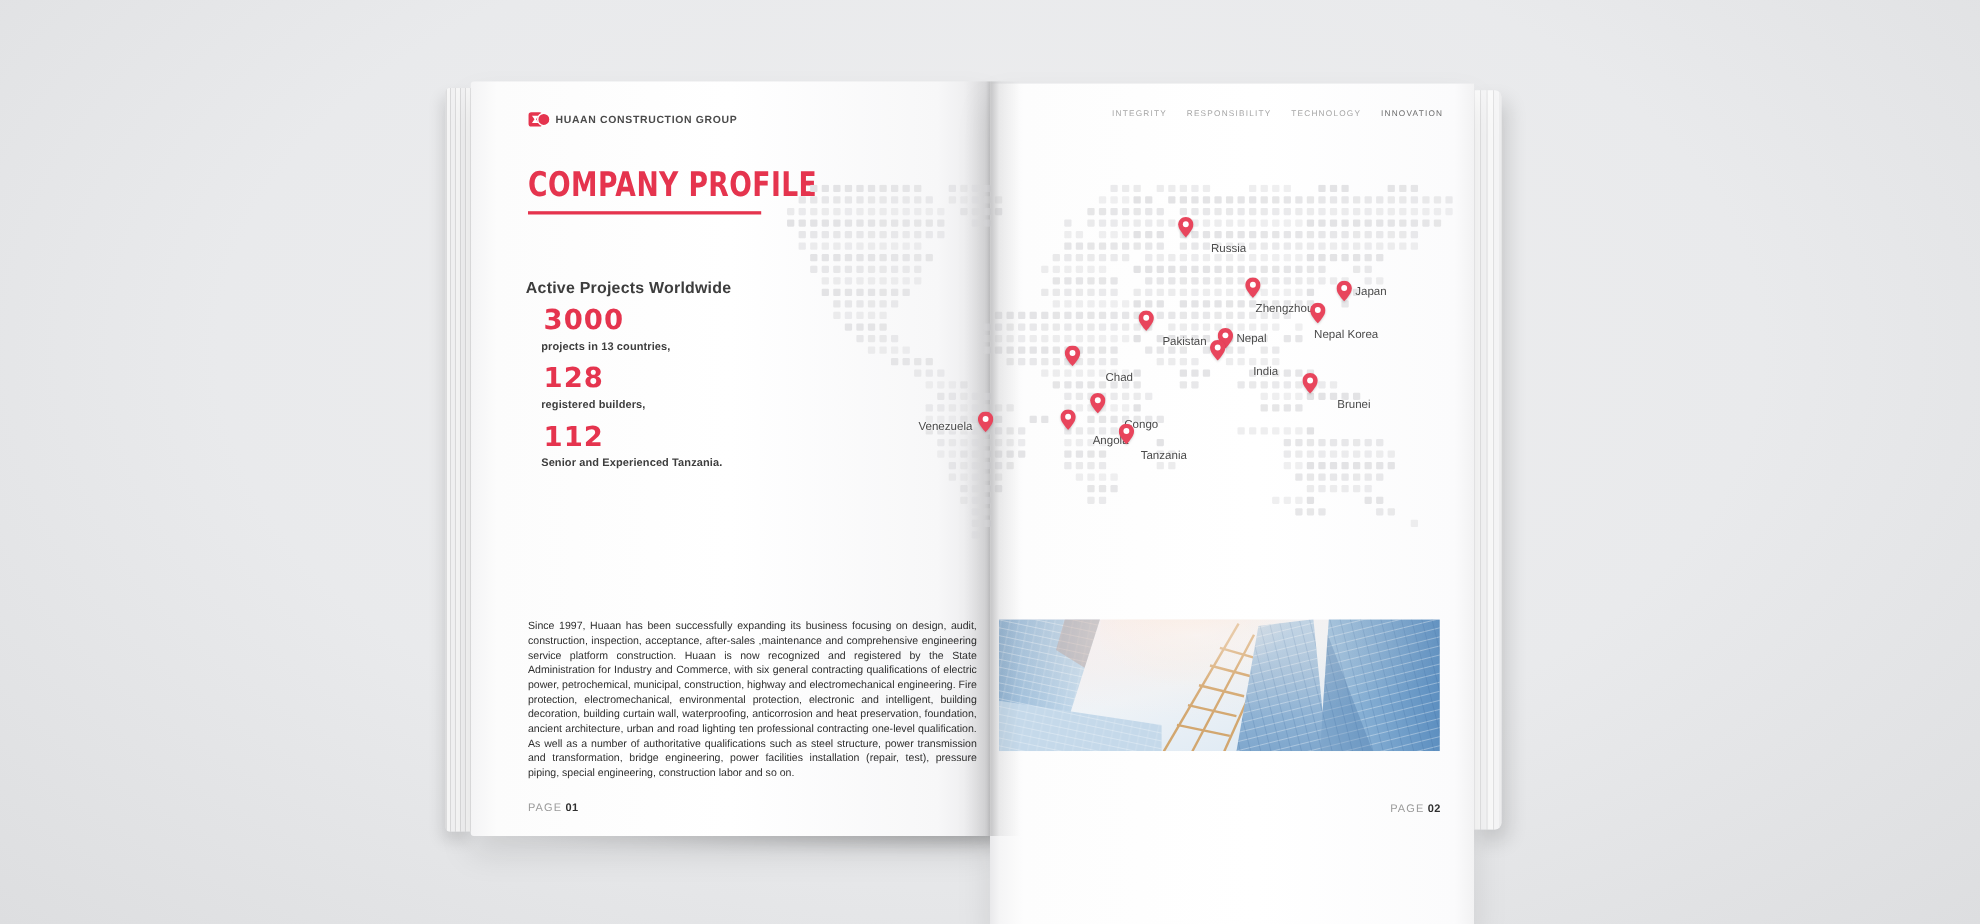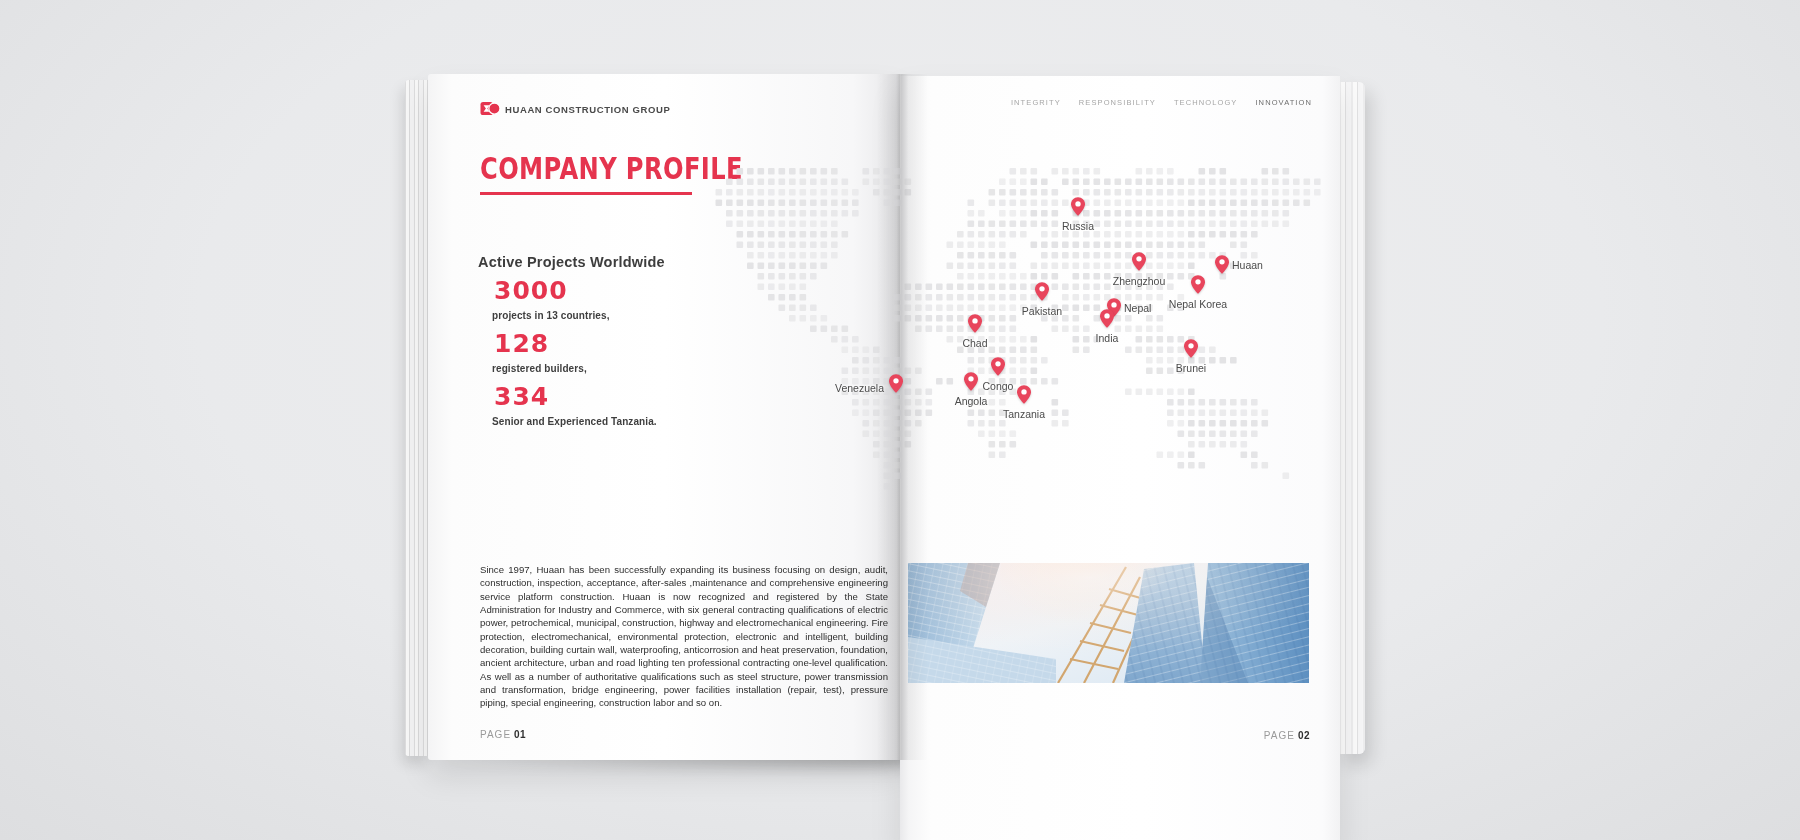--- a/index.html
+++ b/index.html
@@ -47,21 +47,21 @@
   .topnav span{font-size:7.5px;letter-spacing:1.1px;color:#a6a6a6;}
   .topnav span:last-child{color:#6d6d6d;}
   .photo{position:absolute;left:8px;top:487px;width:401px;height:120px;overflow:hidden;}
   .photo svg{display:block;width:100%;height:100%;}
   
   .dotmap{position:absolute;left:705px;top:168px;width:630px;height:326px;z-index:2;}
   .pin-layer{position:absolute;left:0;top:0;width:1800px;height:840px;z-index:4;pointer-events:none;}
   .pin{position:absolute;width:14px;height:19px;}
   .pin svg{display:block;width:14px;height:19px;filter:drop-shadow(0 1px 1px rgba(0,0,0,0.18));}
   .pin-label{position:absolute;font-size:10.5px;color:#4b4b4b;text-shadow:0 0 3px #fff,0 0 3px #fff;white-space:nowrap;}
-  .pin-label.below{text-align:center;width:110px;}
+  .pin-label.below{text-align:right;width:110px;}
 </style>
 </head>
 <body>
 
 <div class="stage">
   <div class="book-shadow"></div>
   <div class="stack stack-left"></div>
   <div class="stack stack-right"></div>
 
   <div class="page page-left">
@@ -74,21 +74,21 @@
       <span class="logo-text">HUAAN CONSTRUCTION GROUP</span>
     </div>
     <div class="title">COMPANY PROFILE</div>
     <div class="title-underline"></div>
     <div class="stats-heading">Active Projects Worldwide</div>
     <div class="stats-list">
         <div class="stat-value">3000</div>
         <div class="stat-caption">projects in 13 countries,</div>
         <div class="stat-value">128</div>
         <div class="stat-caption">registered builders,</div>
-        <div class="stat-value">334</div>
+        <div class="stat-value">112</div>
         <div class="stat-caption">Senior and Experienced Tanzania.</div>
       </div>
     <p class="body-paragraph">Since 1997, Huaan has been successfully expanding its business focusing on design, audit, construction, inspection, acceptance, after-sales ,maintenance and comprehensive engineering service platform construction. Huaan is now recognized and registered by the State Administration for Industry and Commerce, with six general contracting qualifications of electric power, petrochemical, municipal, construction, highway and electromechanical engineering. Fire protection, electromechanical, environmental protection, electronic and intelligent, building decoration, building curtain wall, waterproofing, anticorrosion and heat preservation, foundation, ancient architecture, urban and road lighting ten professional contracting one-level qualification. As well as a number of authoritative qualifications such as steel structure, power transmission and transformation, bridge engineering, power facilities installation (repair, test), pressure piping, special engineering, construction labor and so on.</p>
     <div class="pagenum pagenum-left">
       <span>PAGE</span><b>01</b>
     </div>
   </div>
 
   <div class="page page-right">
     <nav class="topnav">
@@ -989,21 +989,21 @@
           <circle cx="12" cy="11.5" r="4.6" fill="#fff"></circle>
         </svg>
       </div>
       <span class="pin-label below" style="left: 1084px; top: 275px;">Zhengzhou</span>
       <div class="pin" style="left: 1215px; top: 255px;">
         <svg viewBox="0 0 24 32">
           <path d="M12 0C5.4 0 0 5.4 0 12c0 8 12 20 12 20s12-12 12-20C24 5.4 18.6 0 12 0z" fill="#e8455c"></path>
           <circle cx="12" cy="11.5" r="4.6" fill="#fff"></circle>
         </svg>
       </div>
-      <span class="pin-label right" style="left: 1232px; top: 259px;">Huaan</span>
+      <span class="pin-label right" style="left: 1232px; top: 259px;">Japan</span>
       <div class="pin" style="left: 1191px; top: 275px;">
         <svg viewBox="0 0 24 32">
           <path d="M12 0C5.4 0 0 5.4 0 12c0 8 12 20 12 20s12-12 12-20C24 5.4 18.6 0 12 0z" fill="#e8455c"></path>
           <circle cx="12" cy="11.5" r="4.6" fill="#fff"></circle>
         </svg>
       </div>
       <span class="pin-label below" style="left: 1143px; top: 298px;">Nepal Korea</span>
       <div class="pin" style="left: 1035px; top: 282px;">
         <svg viewBox="0 0 24 32">
           <path d="M12 0C5.4 0 0 5.4 0 12c0 8 12 20 12 20s12-12 12-20C24 5.4 18.6 0 12 0z" fill="#e8455c"></path>

